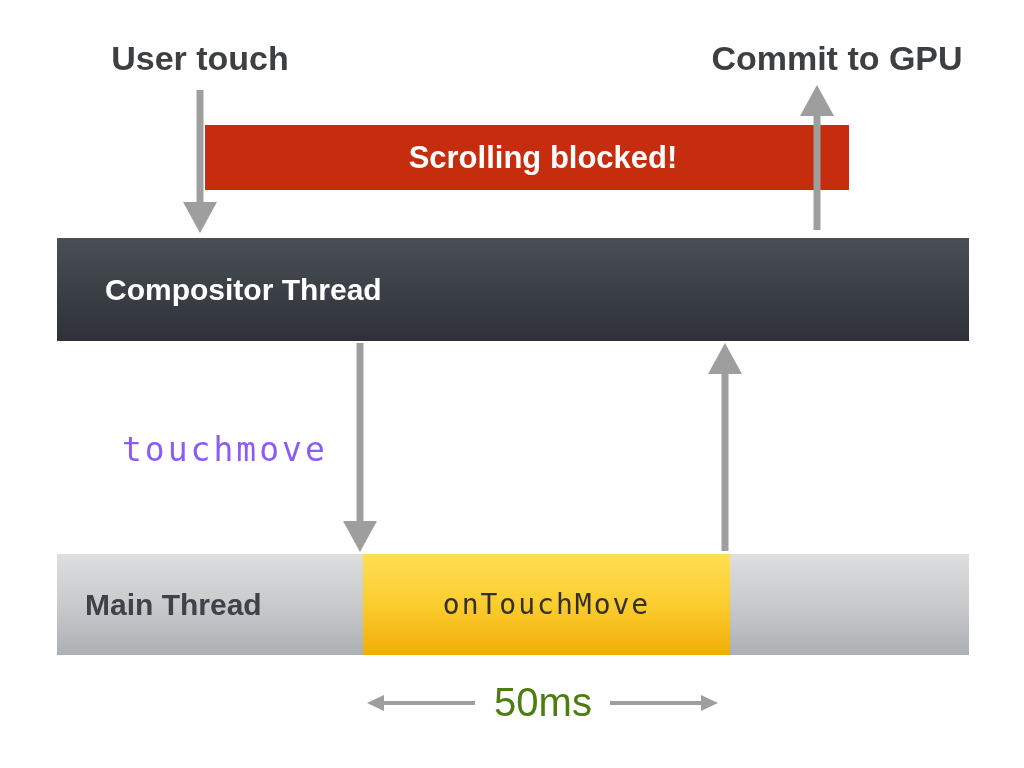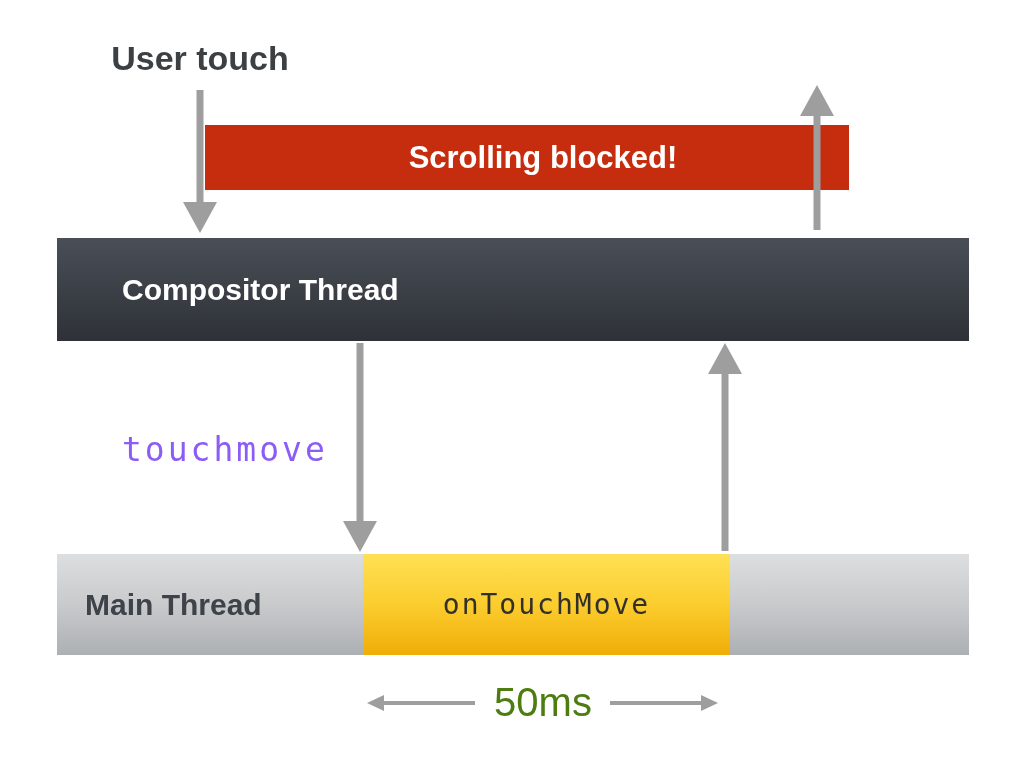--- a/index.html
+++ b/index.html
@@ -57,21 +57,21 @@
   }
   #compositor-bar {
     top: 238px;
     height: 103px;
     background: linear-gradient(180deg, #4a4f57 0%, #3a3e45 55%, #2e3138 100%);
   }
   #compositor-bar .bar-label {
     color: #ffffff;
     font-size: 30px;
     font-weight: bold;
-    margin-left: 65px;
+    margin-left: 48px;
     z-index: 2;
   }
   #main-bar {
     top: 554px;
     height: 101px;
     background: linear-gradient(180deg, #dcdedf 0%, #c8cacc 50%, #adb0b3 100%);
   }
   #main-bar .bar-label {
     color: #3d4349;
     font-size: 30px;
@@ -189,20 +189,21 @@
   #duration-arrow-left .shaft  { left: 15px; right: 0; }
   #duration-arrow-right { left: 610px; width: 108px; }
   #duration-arrow-right .shaft { left: 0; right: 15px; }
 </style>
 </head>
 <body>
 
 <div id="canvas">
 
   <div id="user-touch-label" class="top-label">User touch</div>
+  <div id="commit-gpu-label" class="top-label">Commit to GPU</div>
 
   <div class="banner">
     <span class="banner-text">Scrolling blocked!</span>
   </div>
 
   <div id="arrow-user-touch" class="v-arrow">
     <div class="shaft"></div>
     <div class="head-down"></div>
   </div>
 

